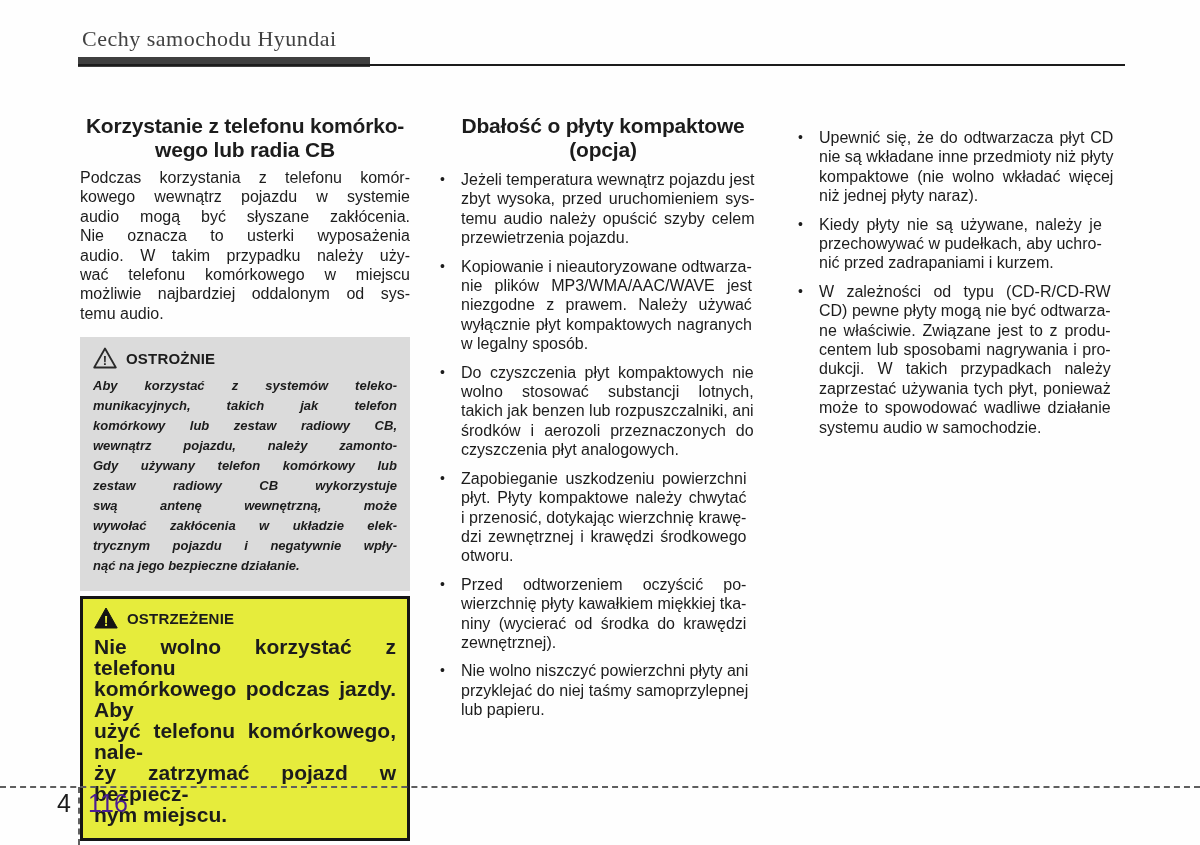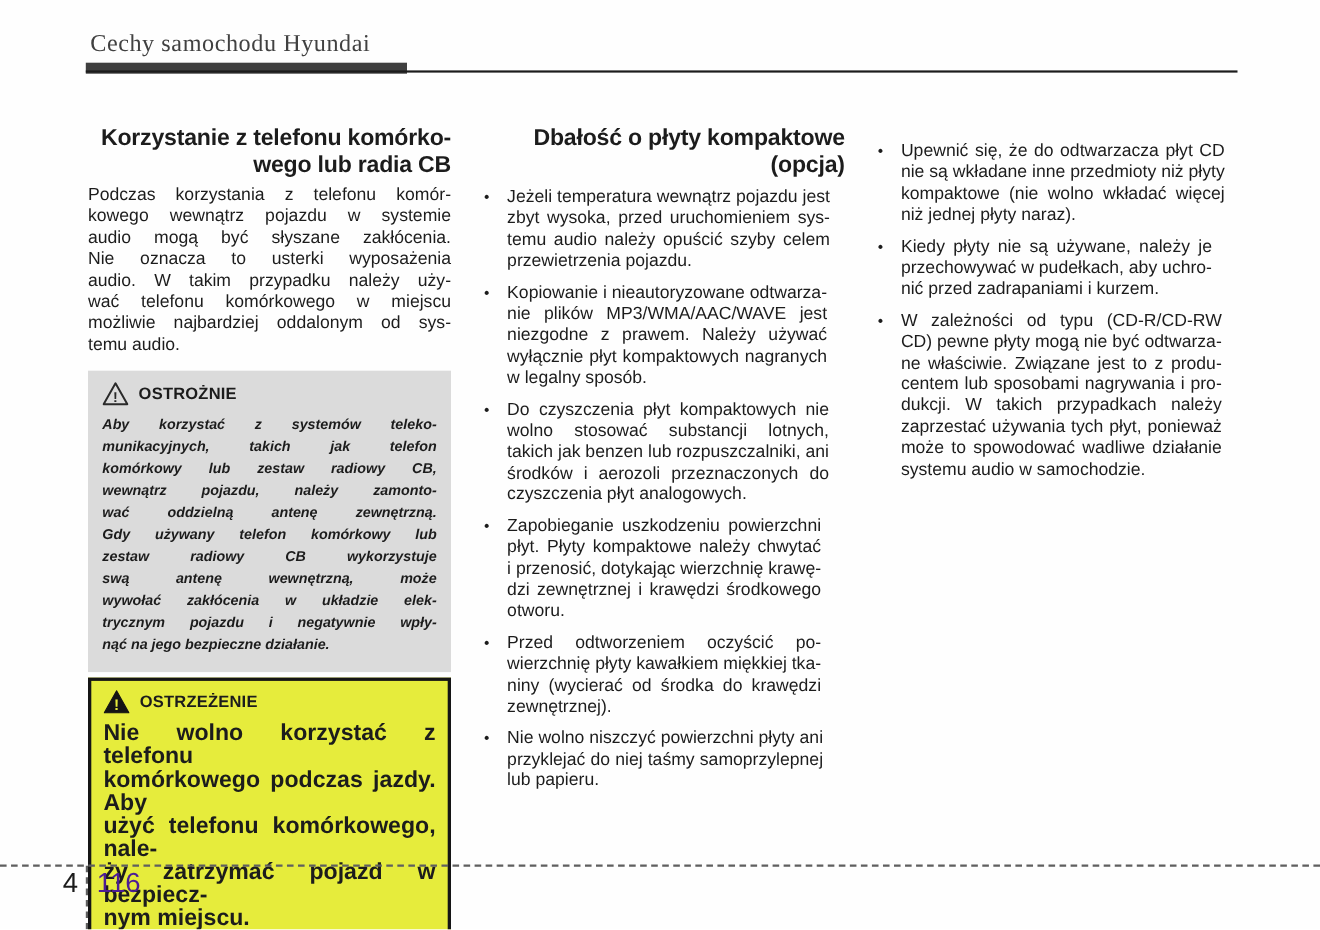--- a/index.html
+++ b/index.html
@@ -16,21 +16,21 @@
   .header-bar{position:absolute;left:78px;top:57px;width:292px;height:10px;background:#3f3f3f;}
   .header-line{position:absolute;left:78px;top:64px;width:1047px;height:2px;background:#1c1c1c;}
 
   
   .content{position:absolute;left:80px;top:114px;width:1046px;display:flex;gap:28px;}
   .col{width:330px;flex:0 0 330px;}
   .col3{padding-top:6px;}
 
   .h2 .line{
     font-weight:bold;font-size:21px;line-height:24px;letter-spacing:-0.2px;
-    white-space:nowrap;text-align:right;
+    white-space:nowrap;text-align:center;
   }
   .para{margin-top:6px;}
   .para .line,.bullet-text .line{
     font-size:16px;line-height:19.4px;
     text-align:justify;text-align-last:justify;
   }
   .para .line.last,.bullet-text .line.last{text-align-last:left;}
 
   
   .bullets{margin-top:8px;}
@@ -97,21 +97,20 @@
             <path d="M12 1.5 L22.8 20.5 H1.2 Z" fill="none" stroke="#2a2a2a" stroke-width="1.8" stroke-linejoin="round"></path>
             <text x="12" y="18" text-anchor="middle" font-size="13" font-weight="bold" fill="#2a2a2a" font-family="Liberation Sans, sans-serif">!</text>
           </svg>
           <span class="box-title">OSTROŻNIE</span>
         </div>
         <div class="box-body">
             <div class="line">Aby korzystać z systemów teleko-</div>
             <div class="line">munikacyjnych, takich jak telefon</div>
             <div class="line">komórkowy lub zestaw radiowy CB,</div>
             <div class="line">wewnątrz pojazdu, należy zamonto-</div>
-            <div class="line">wać oddzielną antenę zewnętrzną.</div>
             <div class="line">Gdy używany telefon komórkowy lub</div>
             <div class="line">zestaw radiowy CB wykorzystuje</div>
             <div class="line">swą antenę wewnętrzną, może</div>
             <div class="line">wywołać zakłócenia w układzie elek-</div>
             <div class="line">trycznym pojazdu i negatywnie wpły-</div>
             <div class="line last">nąć na jego bezpieczne działanie.</div>
           </div>
       </div>
 
       <div class="box box-warning">

